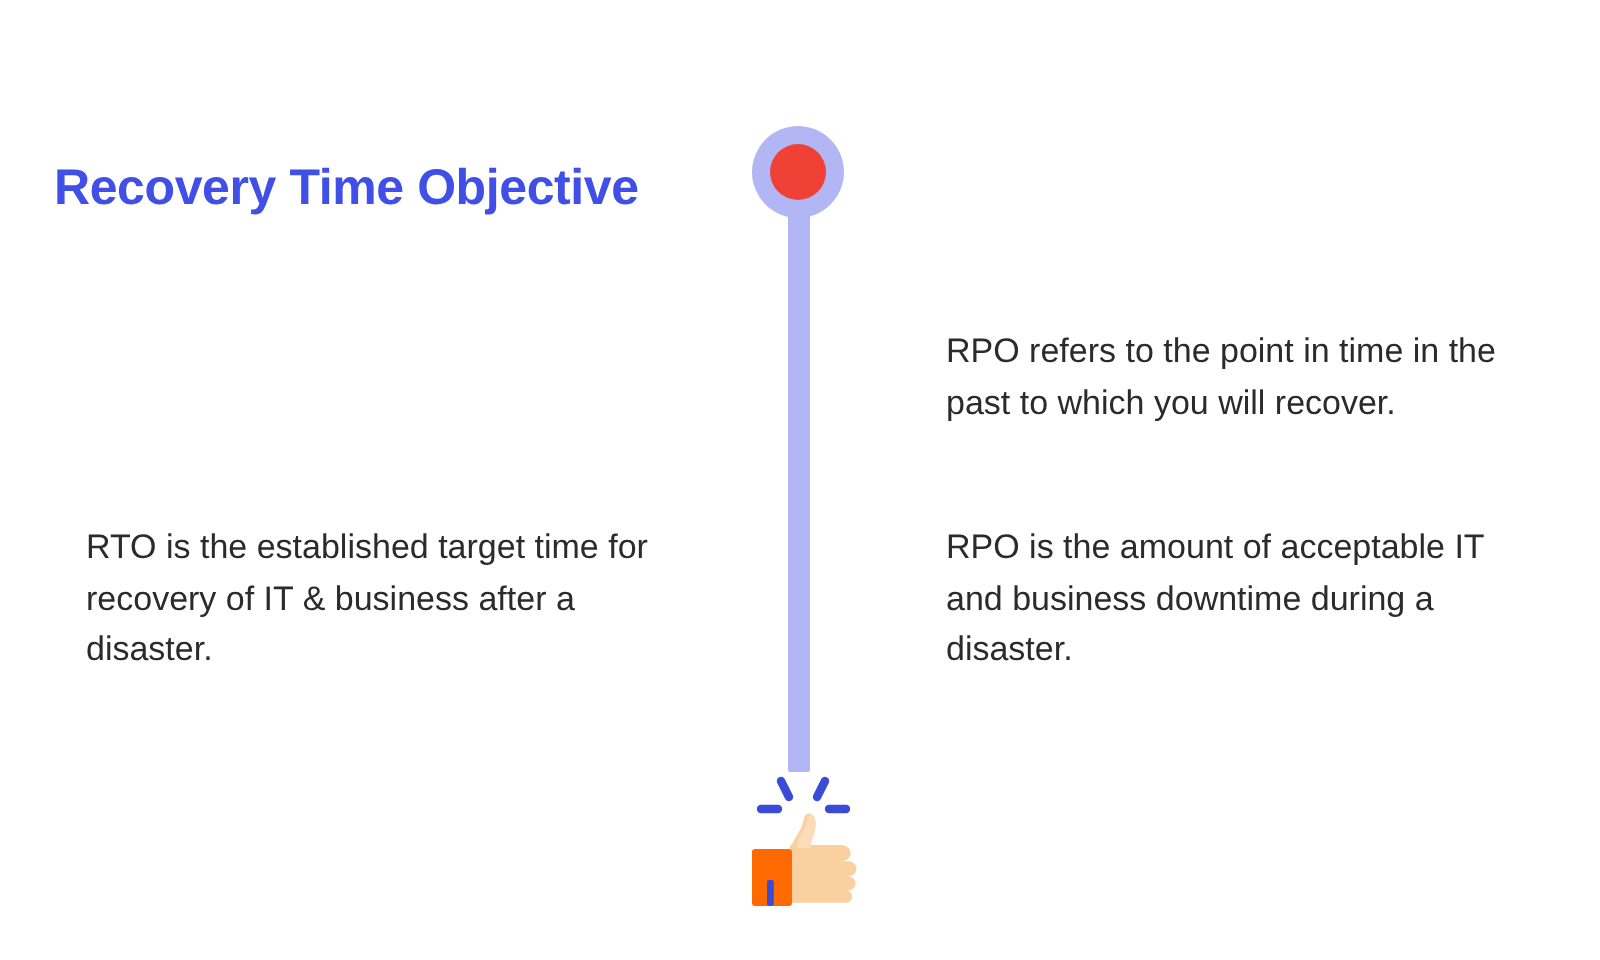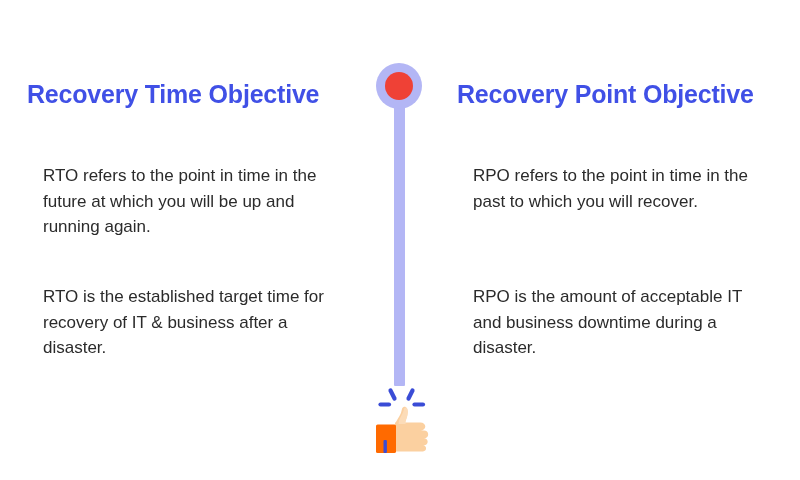--- a/index.html
+++ b/index.html
@@ -49,21 +49,21 @@
   .para {
     position: absolute;
     left: 18px;
     width: 300px;
     font-size: 17px;
     line-height: 25.5px;
     color: #2b2b2b;
     font-weight: 400;
   }
   .para-1 { top: 163px; }
-  .para-2 { top: 284px; }
+  .para-2 { top: 261px; }
 
   
   .timeline {
     position: absolute;
     left: 0;
     top: 0;
     width: 800px;
     height: 480px;
     pointer-events: none;
   }
@@ -105,26 +105,24 @@
   }
   .thumbs-up svg { display: block; }
 </style>
 </head>
 <body>
 
 <div class="infographic">
 
   <div class="column column-left">
     <div class="col-heading">Recovery Time Objective</div>
-    <div class="para para-1">RTO refers to the point in time in the future at which you will be up and running again.</div>
     <div class="para para-2">RTO is the established target time for recovery of IT &amp; business after a disaster.</div>
   </div>
 
   <div class="column column-right">
-    <div class="col-heading">Recovery Point Objective</div>
     <div class="para para-2">RPO is the amount of acceptable IT and business downtime during a disaster.</div>
     <div class="para para-1">RPO refers to the point in time in the past to which you will recover.</div>
   </div>
 
   <div class="timeline">
     <div class="timeline-line"></div>
     <div class="timeline-node">
       <div class="timeline-node-inner"></div>
     </div>
   </div>

